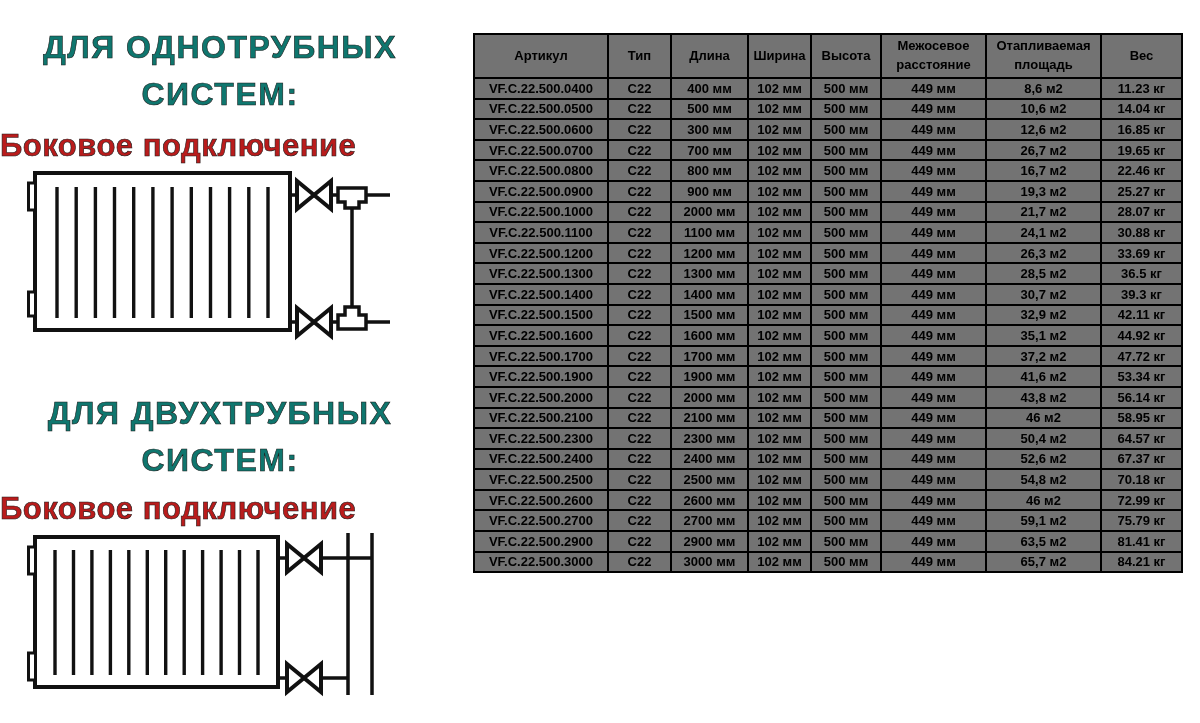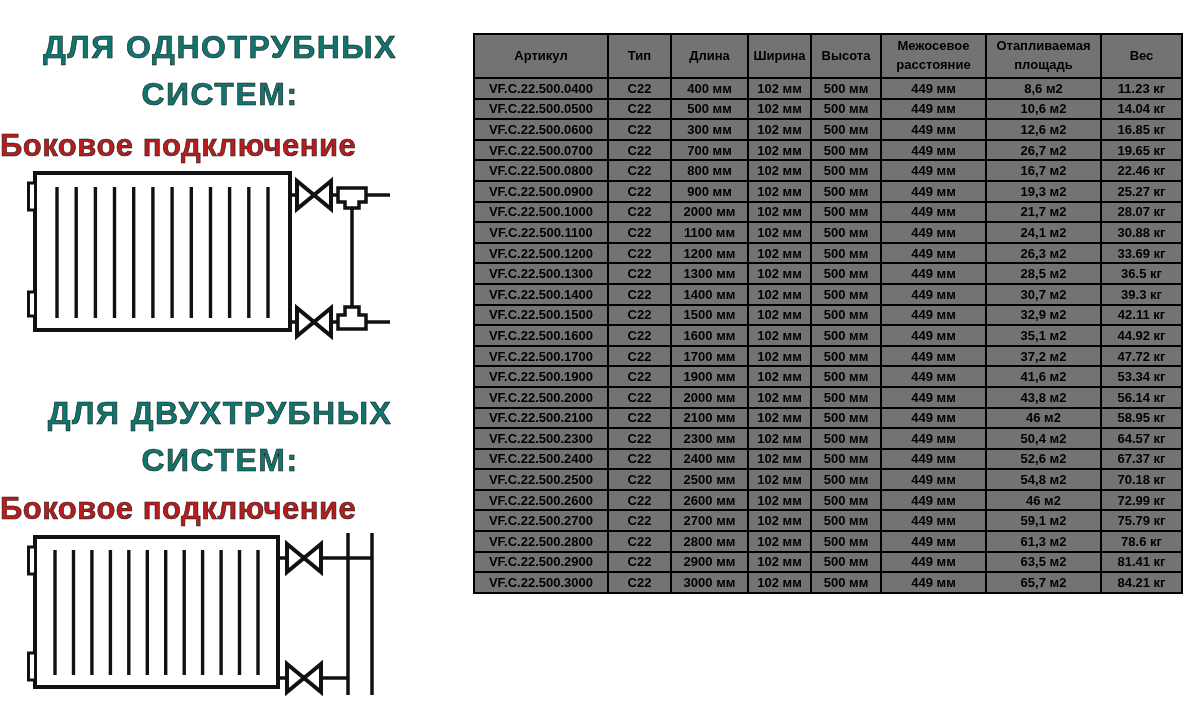--- a/index.html
+++ b/index.html
@@ -423,30 +423,20 @@
             <td>VF.C.22.500.2700</td>
             <td>C22</td>
             <td>2700 мм</td>
             <td>102 мм</td>
             <td>500 мм</td>
             <td>449 мм</td>
             <td>59,1 м2</td>
             <td>75.79 кг</td>
           </tr>
           <tr>
-            <td>VF.C.22.500.2800</td>
-            <td>C22</td>
-            <td>2800 мм</td>
-            <td>102 мм</td>
-            <td>500 мм</td>
-            <td>449 мм</td>
-            <td>61,3 м2</td>
-            <td>78.6 кг</td>
-          </tr>
-          <tr>
             <td>VF.C.22.500.2900</td>
             <td>C22</td>
             <td>2900 мм</td>
             <td>102 мм</td>
             <td>500 мм</td>
             <td>449 мм</td>
             <td>63,5 м2</td>
             <td>81.41 кг</td>
           </tr>
           <tr>

